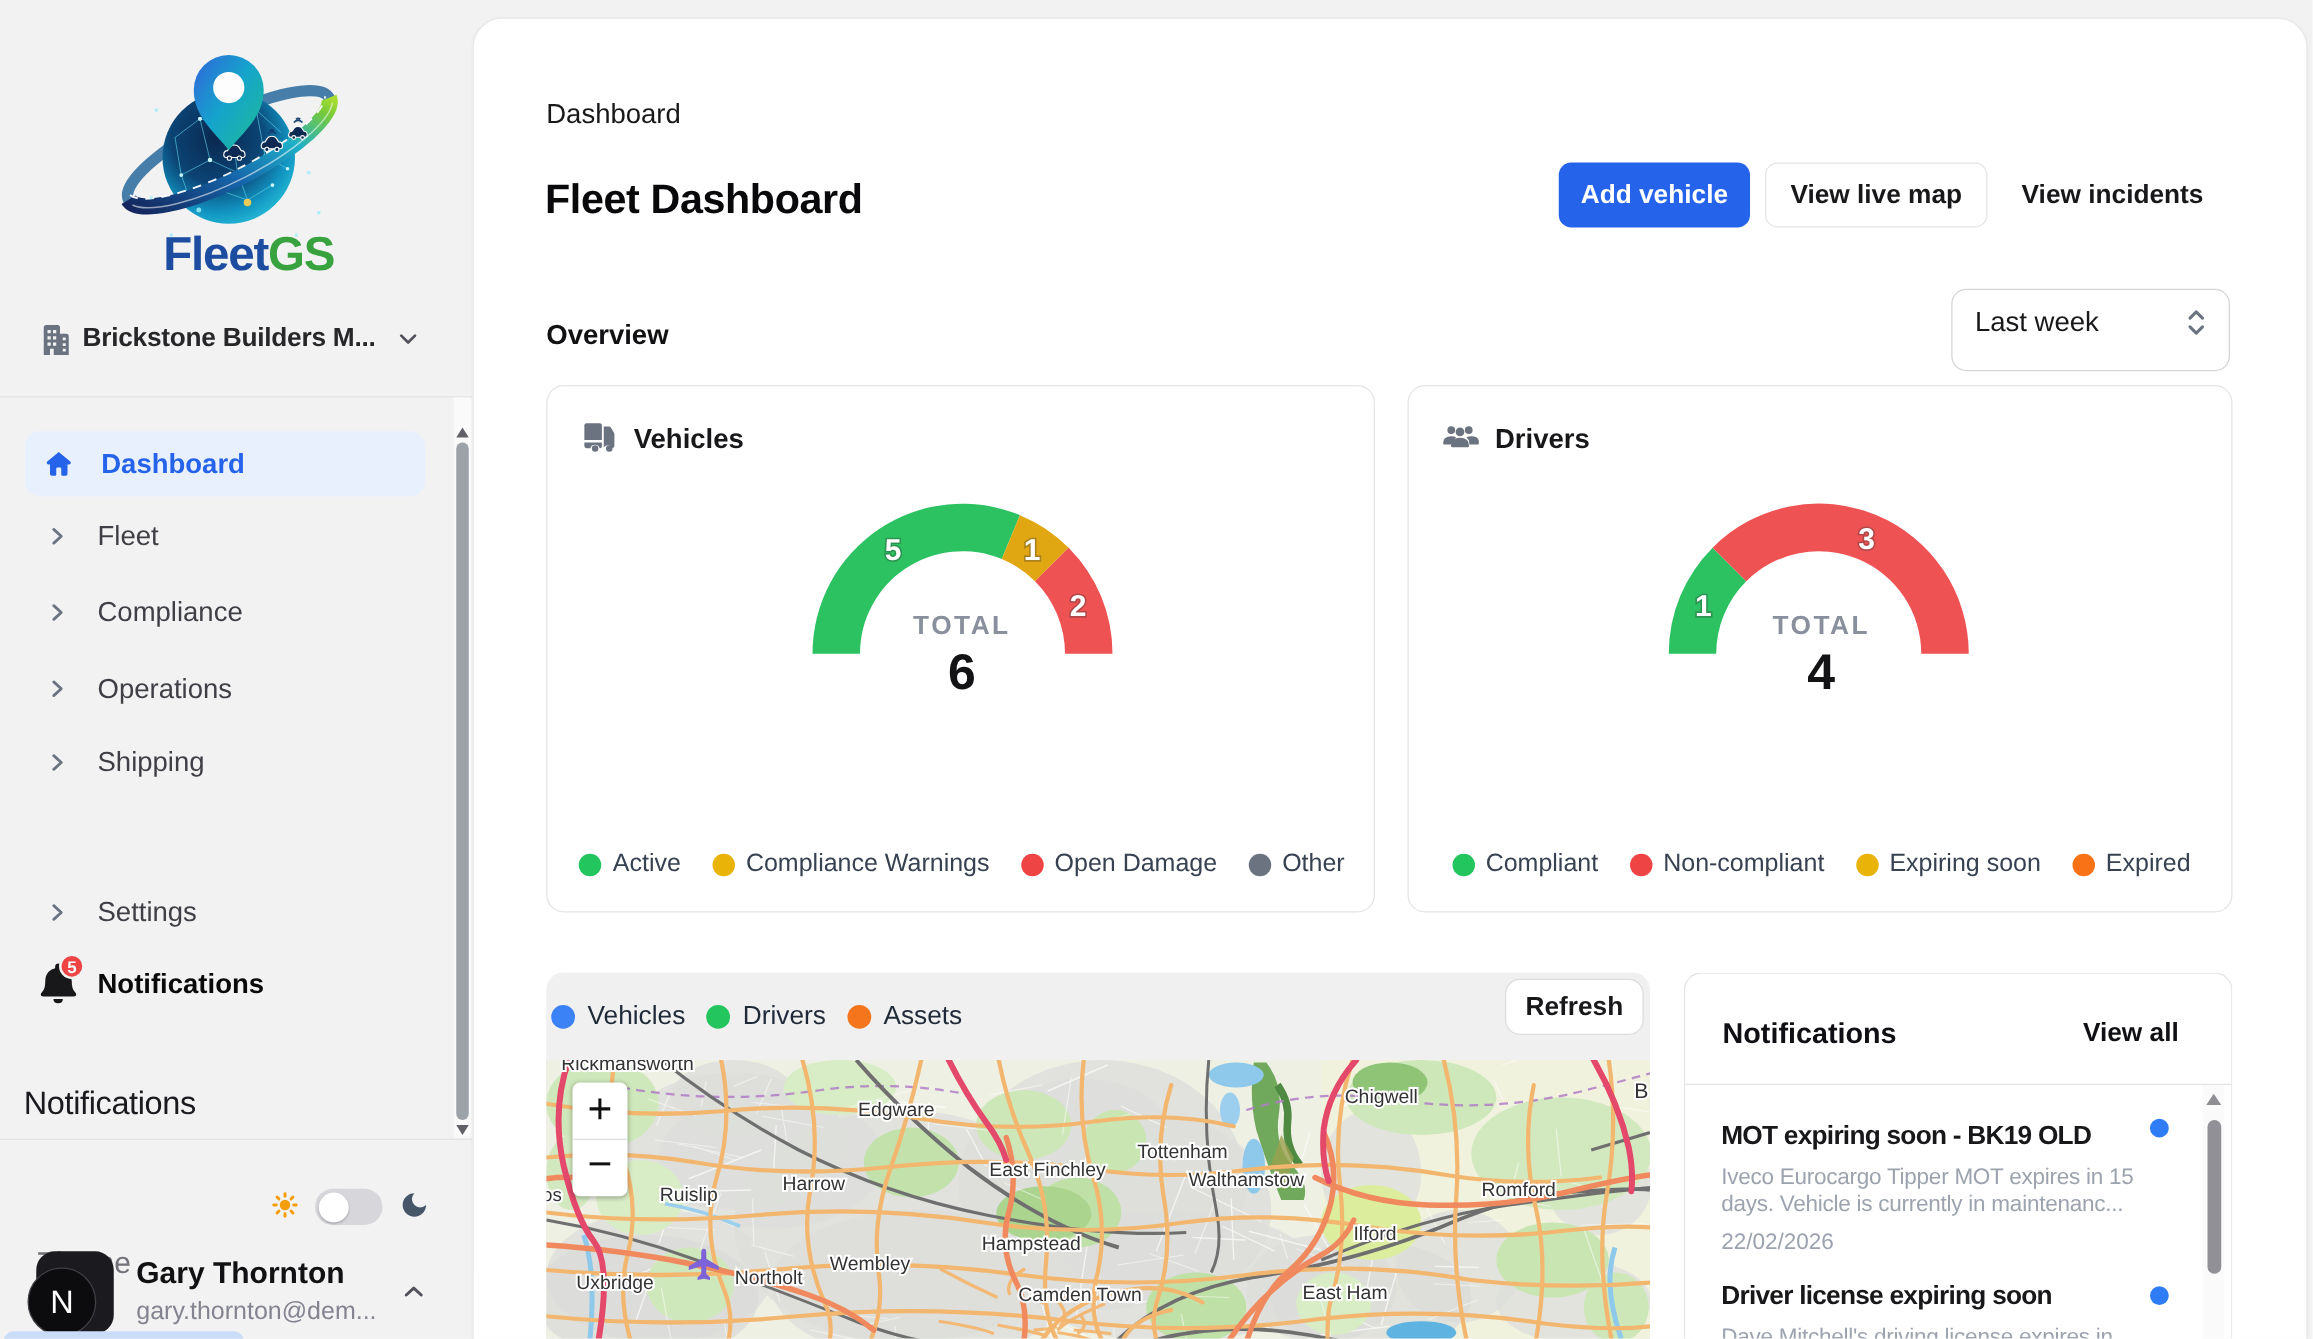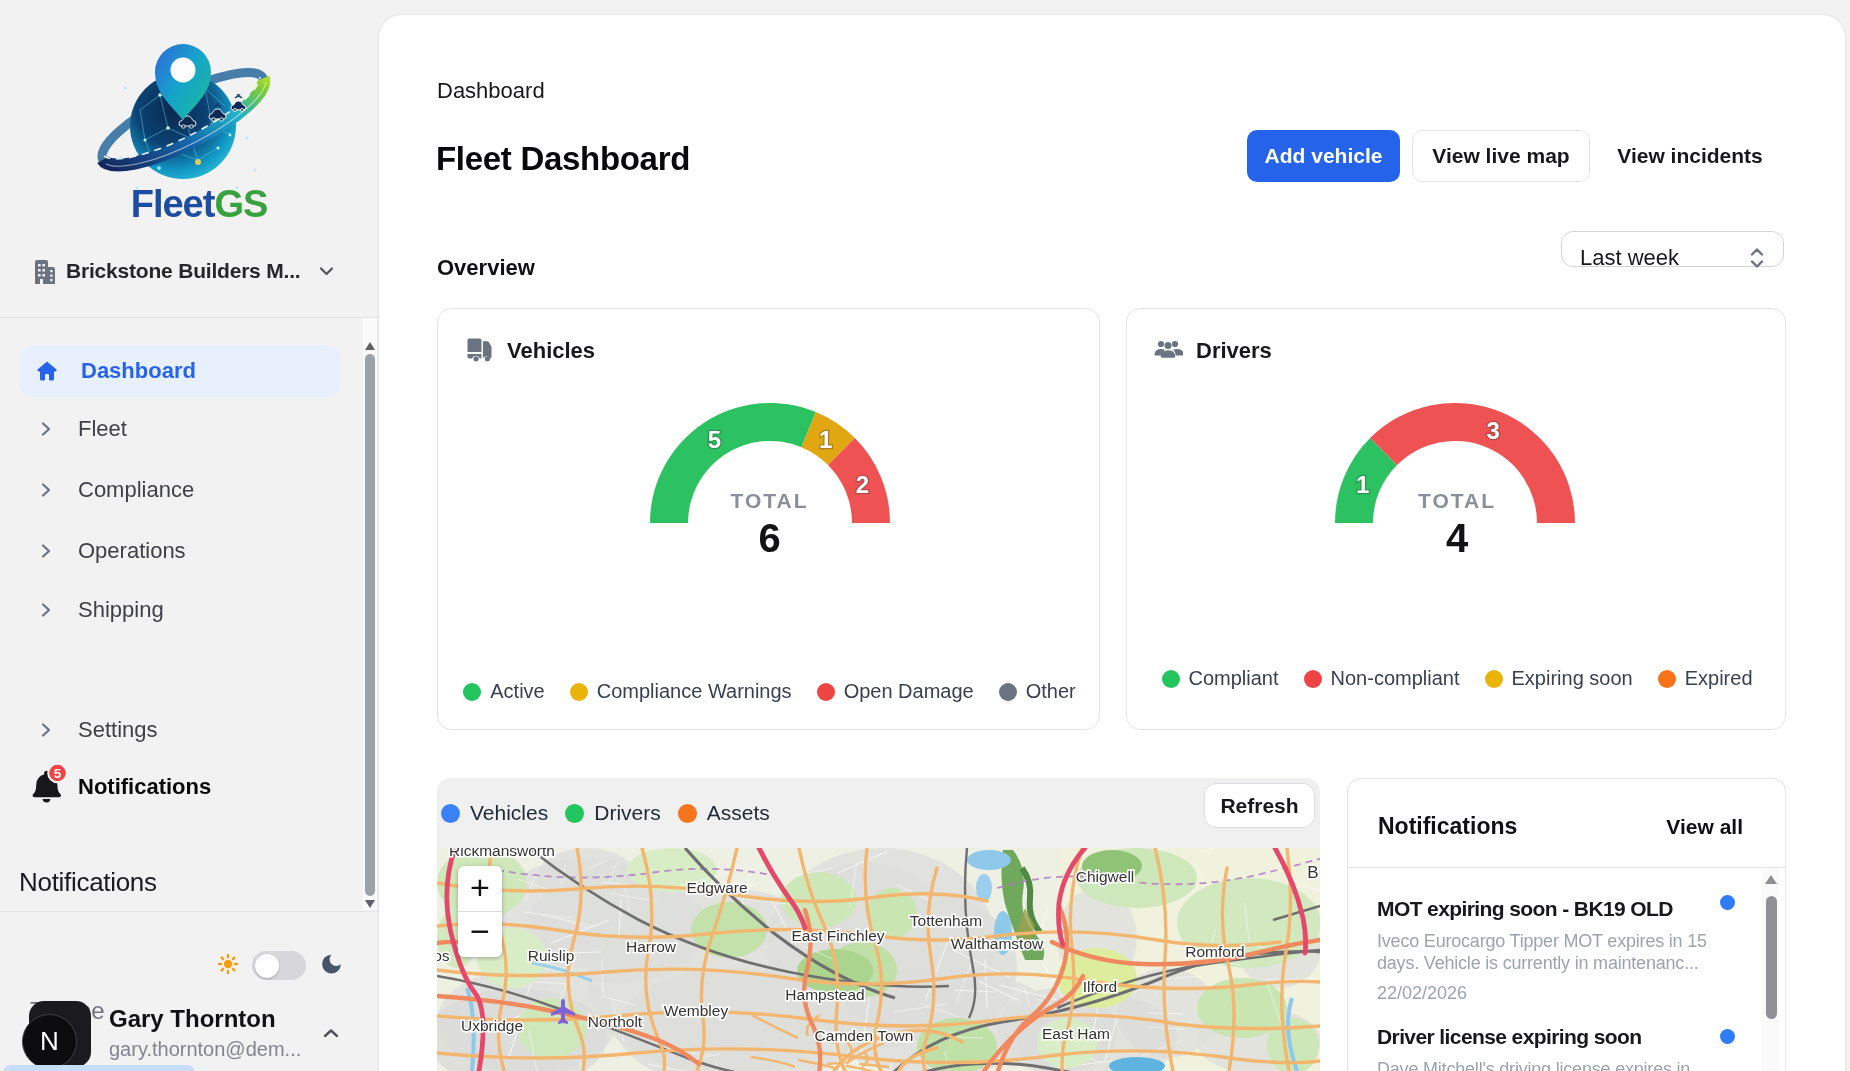--- a/index.html
+++ b/index.html
@@ -203,21 +203,21 @@
 <div id="main"></div>
 
 <div class="abs" style="left:437px; top:78px; font-size:22px; font-weight:500; color:#18181b;">Dashboard</div>
 <div class="abs" style="left:436px; top:140px; font-size:33px; font-weight:700; color:#09090b; letter-spacing:-0.3px;">Fleet Dashboard</div>
 
 <div class="btn" style="position:absolute; left:1247px; top:130px; width:153px; background:#2563eb; color:#fff;">Add vehicle</div>
 <div class="btn" style="position:absolute; left:1412px; top:130px; width:178px; background:#fff; border:1px solid #e4e4e7; color:#18181b;">View live map</div>
 <div class="btn" style="position:absolute; left:1601px; top:130px; width:178px; color:#18181b;">View incidents</div>
 
 <div class="abs" style="left:437px; top:255px; font-size:22px; font-weight:700; color:#111113;">Overview</div>
-<div class="abs" style="left:1561px; top:231px; width:223px; height:36px; background:#fff; border:1px solid #d4d4d8; border-radius:12px;">
+<div class="abs" style="left:1561px; top:231px; width:223px; height:66px; background:#fff; border:1px solid #d4d4d8; border-radius:12px;">
   <div style="position:absolute; left:18px; top:13px; font-size:22px; color:#18181b;">Last week</div>
   <svg style="position:absolute; right:16px; top:13px;" width="20" height="26" viewBox="0 0 20 26" fill="none" stroke="#6b7280" stroke-width="2.4" stroke-linecap="round" stroke-linejoin="round">
       <path d="M5,9.5 L10,4.5 L15,9.5 M5,16.5 L10,21.5 L15,16.5"></path>
     </svg>
 </div>
 
 <div class="card" style="left:437px; top:308px; width:663px; height:422px;">
   <svg style="position:absolute; left:29px; top:29px;" width="25" height="25" viewBox="0 0 25 25" fill="#6b7280">
     <path d="M0.5,2.2 q0,-1.7 1.7,-1.7 h10.6 q1.7,0 1.7,1.7 V14 H0.5 Z"></path>
     <path d="M0.5,16 h14 v3.2 q0,1.3 -1.3,1.3 h-0.4 a4,4 0 0 0 -7.6,0 h-3 q-1.7,0 -1.7,-1.7 z"></path>
@@ -255,21 +255,21 @@
   </svg>
   <div class="cardtitle" style="position:absolute; left:69px; top:29px;">Drivers</div>
   <svg style="position:absolute; left:203px; top:89px;" width="250" height="126" viewBox="0 0 250 126">
     <path d="M5,125 A120,120 0 0 1 40.1,40.1 L67,67 A82,82 0 0 0 43,125 Z" fill="#2cc262"></path>
     <path d="M40.1,40.1 A120,120 0 0 1 245,125 L207,125 A82,82 0 0 0 67,67 Z" fill="#ee5253"></path>
     <text x="32.6" y="95" class="gaugenum">1</text>
     <text x="163.3" y="41" class="gaugenum">3</text>
   </svg>
   <div style="position:absolute; left:0; top:180px; width:660px; text-align:center; font-size:21px; font-weight:700; color:#8a8f9e; letter-spacing:2px;">TOTAL</div>
   <div style="position:absolute; left:0; top:207px; width:660px; text-align:center; font-size:40px; font-weight:700; color:#131316;">4</div>
-  <div class="legend" style="left:0; bottom:39px; width:660px;align-items:flex-end;">
+  <div class="legend" style="left:0; bottom:26px; width:660px;align-items:flex-end;">
     <div class="item"><div class="dot" style="background:#22c55e;"></div>Compliant</div>
     <div class="item"><div class="dot" style="background:#ef4444;"></div>Non-compliant</div>
     <div class="item"><div class="dot" style="background:#eab308;"></div>Expiring soon</div>
     <div class="item"><div class="dot" style="background:#f97316;"></div>Expired</div>
   </div>
 </div>
 
 <div class="abs" id="mapbox" style="left:437px; top:778px; width:883px; height:293px; background:#f0f0f1; border-radius:14px 14px 0 0; overflow:hidden;">
   <div style="position:absolute; left:4px; top:23px; display:flex; align-items:center; gap:17px; font-size:21px; color:#1f2937;">
     <div style="display:flex; align-items:center; gap:10px;"><div class="dot" style="background:#3b82f6; width:19px; height:19px;"></div>Vehicles</div>

